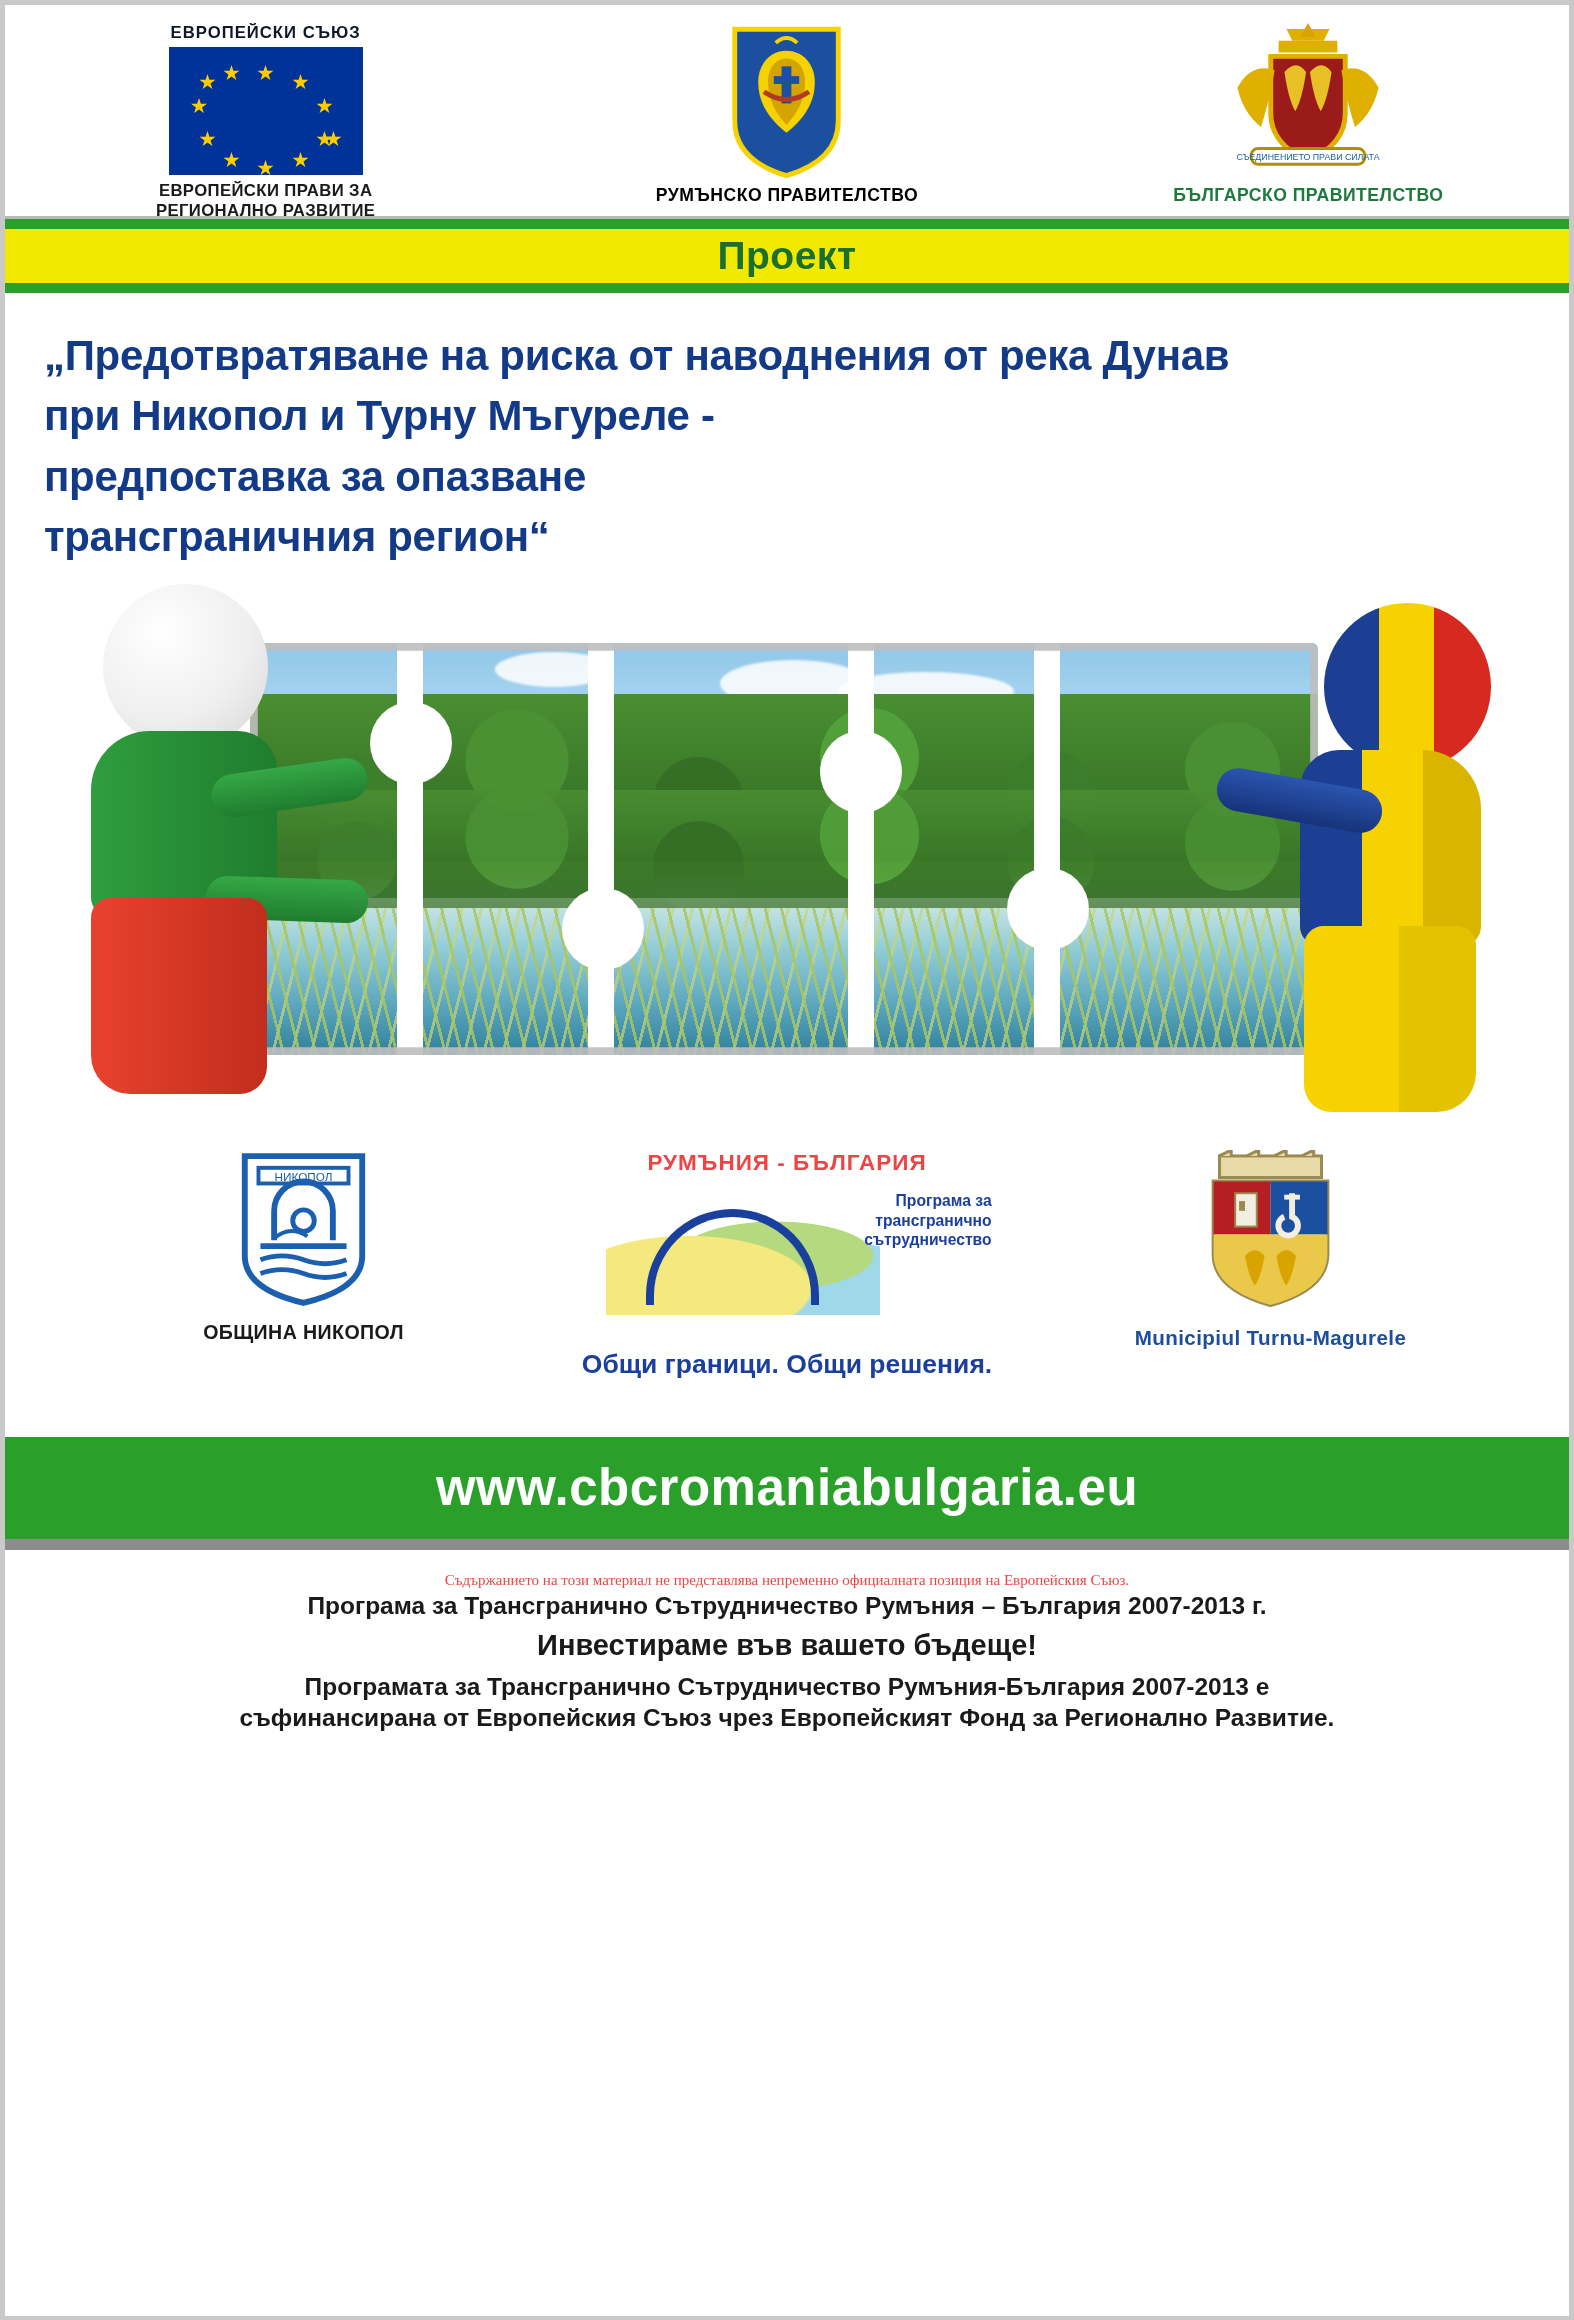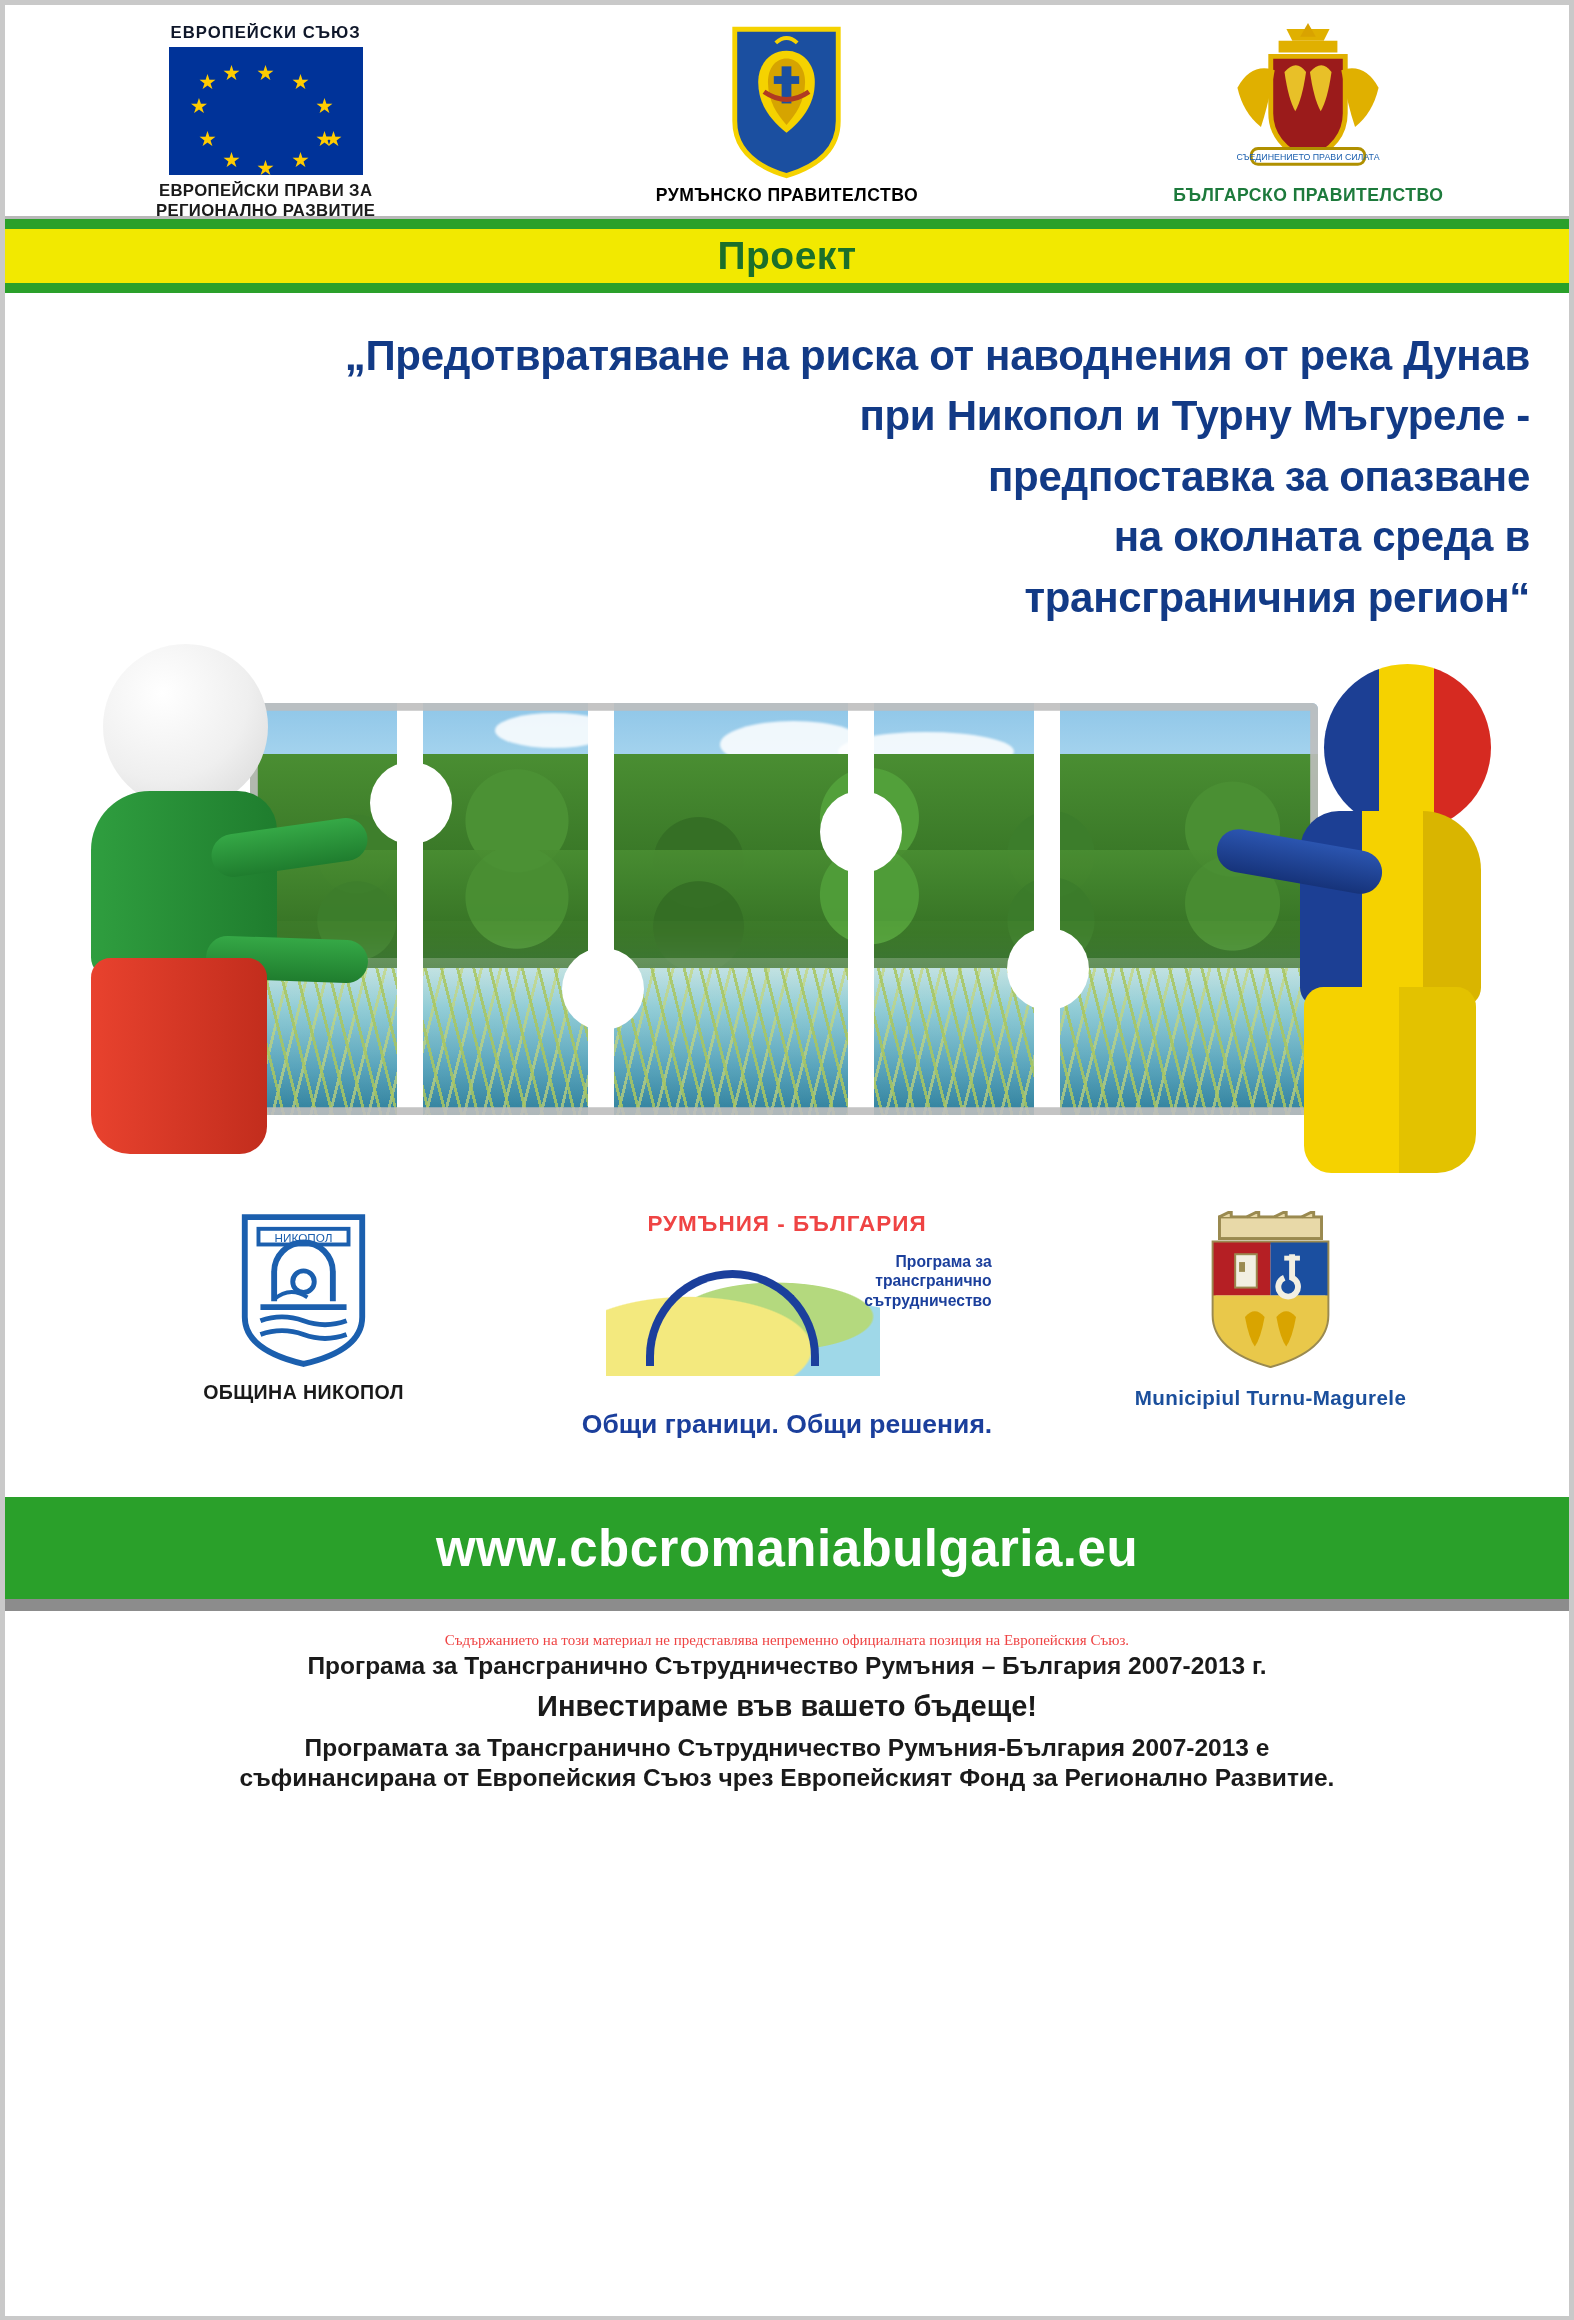--- a/index.html
+++ b/index.html
@@ -121,21 +121,21 @@
   .proekt-label {
     font-size: 39px;
     font-weight: bold;
     color: #1b6f2a;
     letter-spacing: 0.5px;
   }
 
   
   .title-area {
     padding: 33px 39px 9.8px 39px;
-    text-align: right;
+    text-align: left;
   }
   .title-line {
     font-size: 42px;
     font-weight: bold;
     color: #123a86;
     line-height: 1.44;
     letter-spacing: -0.3px;
   }
 
   
@@ -456,21 +456,20 @@
   </div>
 
   <div class="proekt-bar">
     <div class="proekt-label">Проект</div>
   </div>
 
   <div class="title-area">
     <div class="title-line">„Предотвратяване на риска от наводнения от река Дунав</div>
     <div class="title-line">при Никопол и Турну Мъгуреле -</div>
     <div class="title-line">предпоставка за опазване</div>
-    <div class="title-line">на околната среда в</div>
     <div class="title-line">трансграничния регион“</div>
   </div>
 
   <div class="art-area">
 
     <div class="puzzle-photo">
       <div class="cloud" style="left:470px; top:17.6px; width:147px; height:47px;"></div>
       <div class="cloud" style="left:588px; top:29px; width:176px; height:39px;"></div>
       <div class="cloud" style="left:245px; top:9.8px; width:118px; height:35px;"></div>
       <div class="treeband" style="top:51px; height:167px;"></div>

